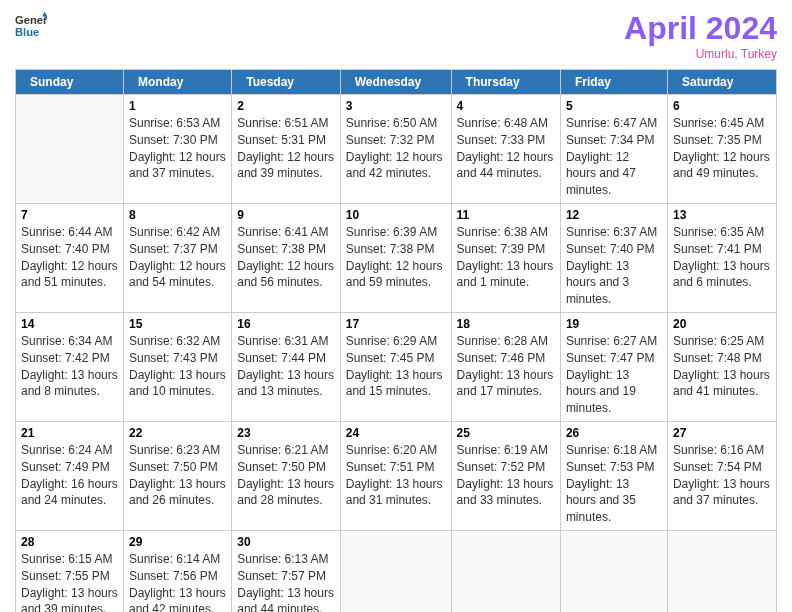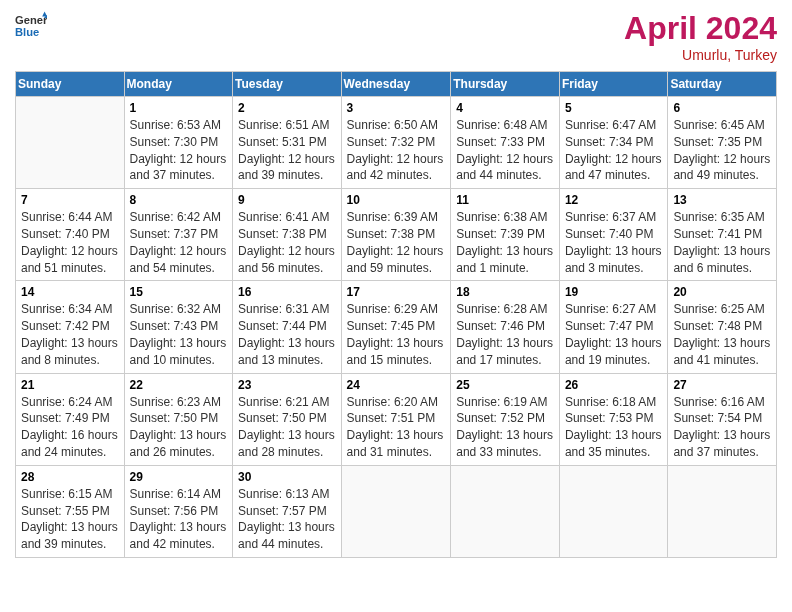--- a/index.html
+++ b/index.html
@@ -30,36 +30,36 @@
     .logo-icon {
       width: 32px;
       height: 32px;
     }
     .title-block {
       text-align: right;
     }
     .month-title {
       font-size: 32px;
       font-weight: bold;
-      color: #be185d;
+      color: #8b5cf6;
     }
     .location {
-      font-size: 14px;
-      color: #b91c1c;
+      font-size: 12px;
+      color: #ec4899;
     }
     .calendar-table {
       width: 100%;
       border-collapse: collapse;
       font-size: 10.5px;
     }
     .calendar-table th {
       background-color: #2e75b6;
       color: #fff;
       text-align: left;
-      padding: 5px 2px;
+      padding: 5px 14px;
       font-size: 12px;
       font-weight: bold;
       border: 1px solid #ccc;
     }
     .calendar-table td {
       border: 1px solid #ccc;
       vertical-align: top;
       padding: 4px 5px;
       width: 113px;
       min-height: 70px;

